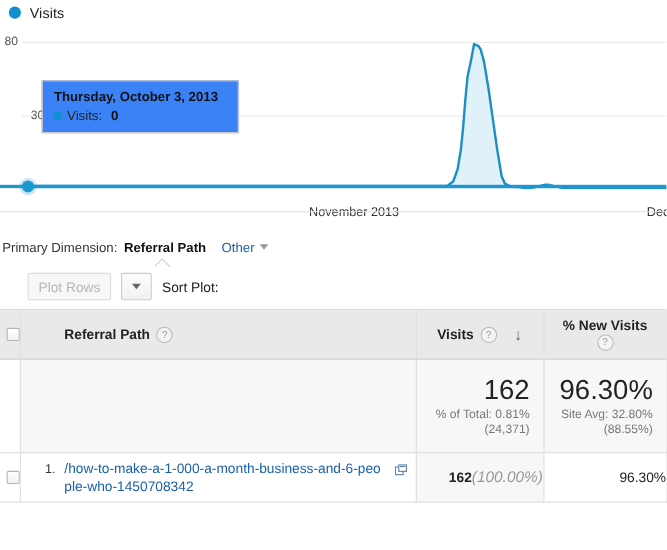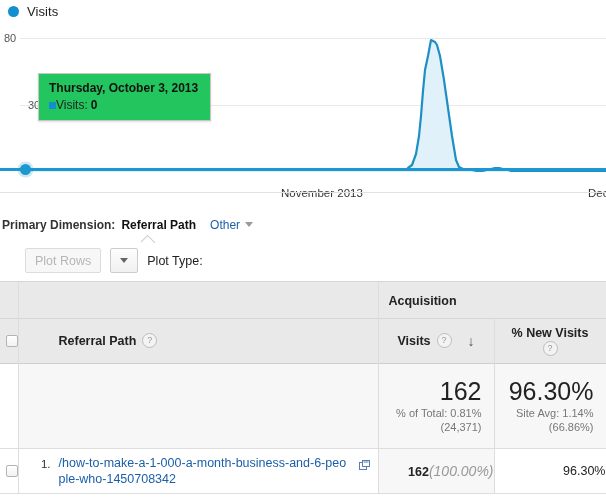--- a/index.html
+++ b/index.html
@@ -108,36 +108,37 @@
     width: 606px;
     height: 1px;
     background: #e2e2e2;
   }
 
   
   #chart-tooltip {
     position: absolute;
     left: 38px;
     top: 73px;
-    background: #22c55e;
+    background: #3b82f6;
     border: 1px solid #c6c6c6;
     box-shadow: 0 1px 2px rgba(0,0,0,.13);
-    padding: 6px 12px 7px 10px;
+    padding: 6px 18px 7px 10px;
     z-index: 8;
     white-space: nowrap;
   }
   #chart-tooltip .tt-title {
     font-size: 12px;
     font-weight: bold;
     color: #111;
     line-height: 16px;
   }
   #chart-tooltip .tt-row {
     display: flex;
     align-items: center;
+    gap: 5px;
     line-height: 16px;
     margin-top: 1px;
   }
   #chart-tooltip .tt-sq {
     width: 7px;
     height: 7px;
     background: #128fce;
     display: block;
   }
   #chart-tooltip .tt-label { font-size: 12px; color: #222; }
@@ -148,21 +149,21 @@
     position: absolute;
     left: 0;
     top: 212px;
     width: 606px;
     height: 26px;
     display: flex;
     align-items: center;
     padding-left: 2px;
     box-sizing: border-box;
   }
-  #primary-dim .pd-label { font-size: 12px; color: #333; font-weight: bold; }
+  #primary-dim .pd-label { font-size: 12px; color: #333; }
   #primary-dim .pd-value { font-size: 12px; color: #111; font-weight: bold; margin-left: 6px; }
   #primary-dim .pd-other {
     font-size: 12px; color: #1b5faa; margin-left: 14px; cursor: pointer;
   }
   #primary-dim .caret {
     display: inline-block;
     width: 0; height: 0;
     border-left: 4px solid transparent;
     border-right: 4px solid transparent;
     border-top: 5px solid #9a9a9a;
@@ -443,40 +444,33 @@
 
 <div id="toolbar">
   <div class="tip"></div>
   <div class="bar-inner">
     <div class="gbtn disabled">
       <span>Plot Rows</span>
     </div>
     <div class="gbtn">
       <span class="tcaret"></span>
     </div>
-    <span class="sort-label">Plot Type:</span>
+    <span class="sort-label">Sort Plot:</span>
   </div>
 </div>
 
 <div id="table">
   <table class="gtable">
     <colgroup>
       <col class="col-check">
         <col class="col-path">
         <col class="col-visits">
         <col class="col-new">
     </colgroup>
     <thead>
-      <tr class="hdr-group">
-        <th></th>
-        <th></th>
-        <th colspan="2" style="text-align:left;">
-          <span class="grp-label">Acquisition</span>
-        </th>
-      </tr>
       <tr class="hdr-cols">
         <th>
           <span class="cb"></span>
         </th>
         <th>
           <div class="hcell left">
             <span>Referral Path</span>
             <span class="qmark">?</span>
           </div>
         </th>
@@ -499,22 +493,22 @@
       <tr class="summary-row">
         <td class="cell-check"></td>
         <td></td>
         <td>
           <div class="metric-big">162</div>
           <div class="metric-sub">% of Total: 0.81%</div>
           <div class="metric-sub">(24,371)</div>
         </td>
         <td>
           <div class="metric-big">96.30%</div>
-          <div class="metric-sub">Site Avg: 1.14%</div>
-          <div class="metric-sub">(66.86%)</div>
+          <div class="metric-sub">Site Avg: 32.80%</div>
+          <div class="metric-sub">(88.55%)</div>
         </td>
       </tr>
       <tr class="data-row">
         <td>
           <span class="cb"></span>
         </td>
         <td>
           <div class="path-cell">
             <span class="row-index">1.</span>
             <span class="path-link">/how-to-make-a-1-000-a-month-business-and-6-people-who-1450708342</span>

